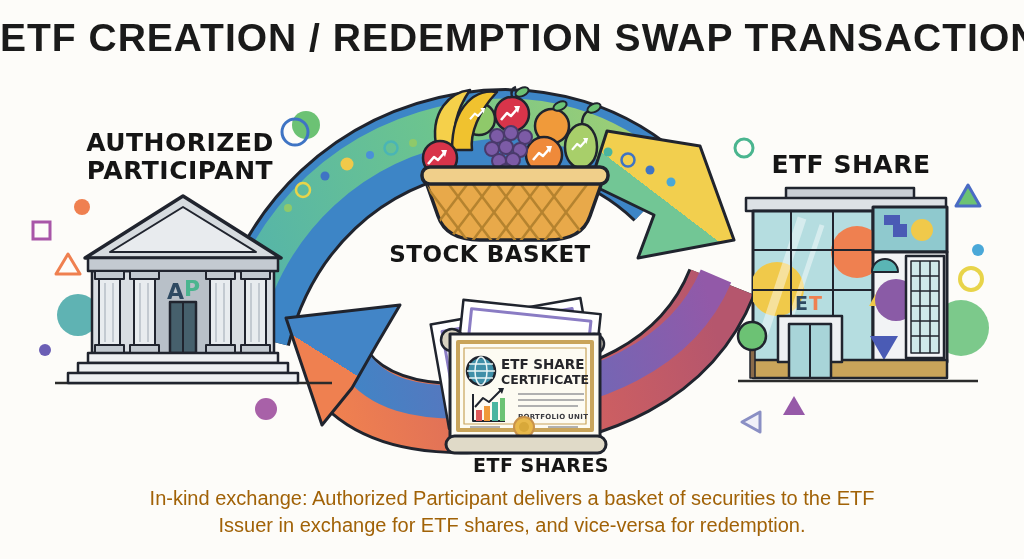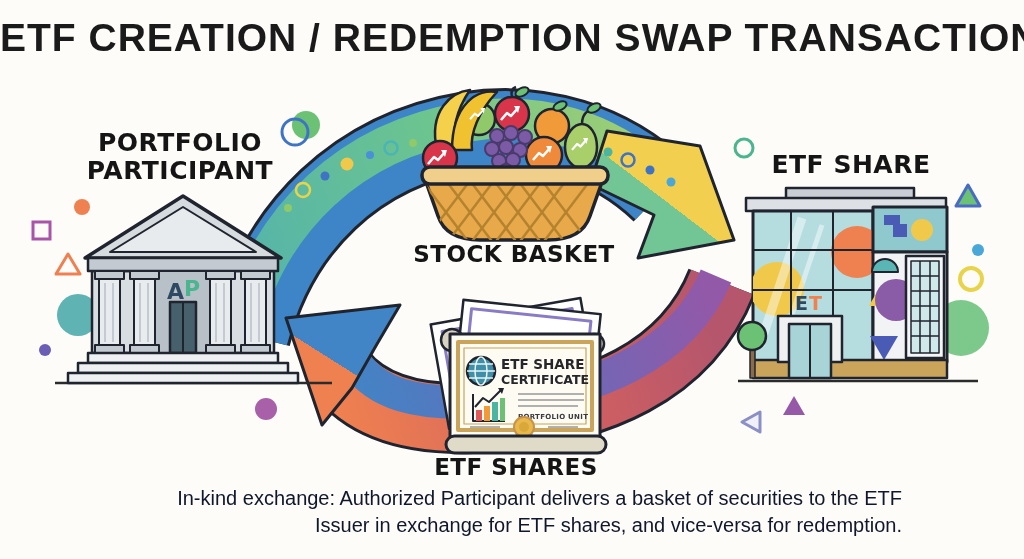--- a/index.html
+++ b/index.html
@@ -6,25 +6,25 @@
   .canvas{position:relative;width:1024px;height:559px;background:#fdfcf9;overflow:hidden;
           font-family:"Liberation Sans",sans-serif;color:#1c1c1c;}
   .bg-svg{position:absolute;left:0;top:0;z-index:1;}
   .lbl{position:absolute;z-index:5;text-align:center;font-family:"DejaVu Sans",sans-serif;
        font-weight:800;color:#151515;line-height:1.12;letter-spacing:.5px;}
   .title{position:absolute;z-index:5;left:0;top:16px;width:1024px;text-align:center;
          font-family:"Liberation Sans",sans-serif;font-weight:600;font-size:39px;
          letter-spacing:1px;color:#1a1a1a;white-space:nowrap;}
   .lbl-ap{left:58px;top:129px;width:244px;font-size:25px;}
   .lbl-issuer{left:758px;top:151px;width:186px;font-size:25px;}
-  .lbl-basket{left:412px;top:242px;width:204px;font-size:23px;}
-  .lbl-shares{left:414px;top:455px;width:204px;font-size:23px;text-align:center;}
-  .caption{position:absolute;z-index:5;left:122px;top:485px;width:780px;text-align:right;
+  .lbl-basket{left:388px;top:242px;width:204px;font-size:23px;}
+  .lbl-shares{left:439px;top:455px;width:204px;font-size:19px;text-align:center;}
+  .caption{position:absolute;z-index:5;left:122px;top:485px;width:780px;text-align:center;
            font-family:"Liberation Sans",sans-serif;font-weight:500;font-size:20px;
-           color:#0f172a;line-height:1.35;}
+           color:#a16207;line-height:1.35;}
   text.sign{font-family:"DejaVu Sans",sans-serif;font-weight:800;}
   text.cert-t{font-family:"DejaVu Sans",sans-serif;font-weight:800;fill:#26262b;}
   text.cert-s{font-family:"DejaVu Sans",sans-serif;font-weight:800;fill:#3a3a40;}
 </style>
 </head>
 <body>
 
 <div class="canvas">
 
 <svg class="bg-svg" width="1024" height="559" viewBox="0 0 1024 559">
@@ -295,19 +295,19 @@
       <path d="M517 430 L513 444 L521 439 Z" fill="#4a6bc4"></path>
       <path d="M531 430 L535 444 L527 439 Z" fill="#4a6bc4"></path>
       <circle cx="524" cy="427" r="10" fill="#e8b84a" stroke="#c9924a" stroke-width="2"></circle>
       <circle cx="524" cy="427" r="5" fill="#d8a83a"></circle>
     </g>
     <rect x="446" y="436" width="160" height="17" rx="8.5" fill="#e0dac8" stroke="#20242e" stroke-width="3"></rect>
   </g>
 </svg>
 
 <div class="title">ETF CREATION / REDEMPTION SWAP TRANSACTION</div>
-<div class="lbl lbl-ap">PORTFOLIO PARTICIPANT</div>
+<div class="lbl lbl-ap">AUTHORIZED PARTICIPANT</div>
 <div class="lbl lbl-issuer">ETF SHARE</div>
 <div class="lbl lbl-basket">STOCK BASKET</div>
 <div class="lbl lbl-shares">ETF SHARES</div>
 <div class="caption">In-kind exchange: Authorized Participant delivers a basket of securities to the ETF Issuer in exchange for ETF shares, and vice-versa for redemption.</div>
 
 </div>
 
 </body></html>

